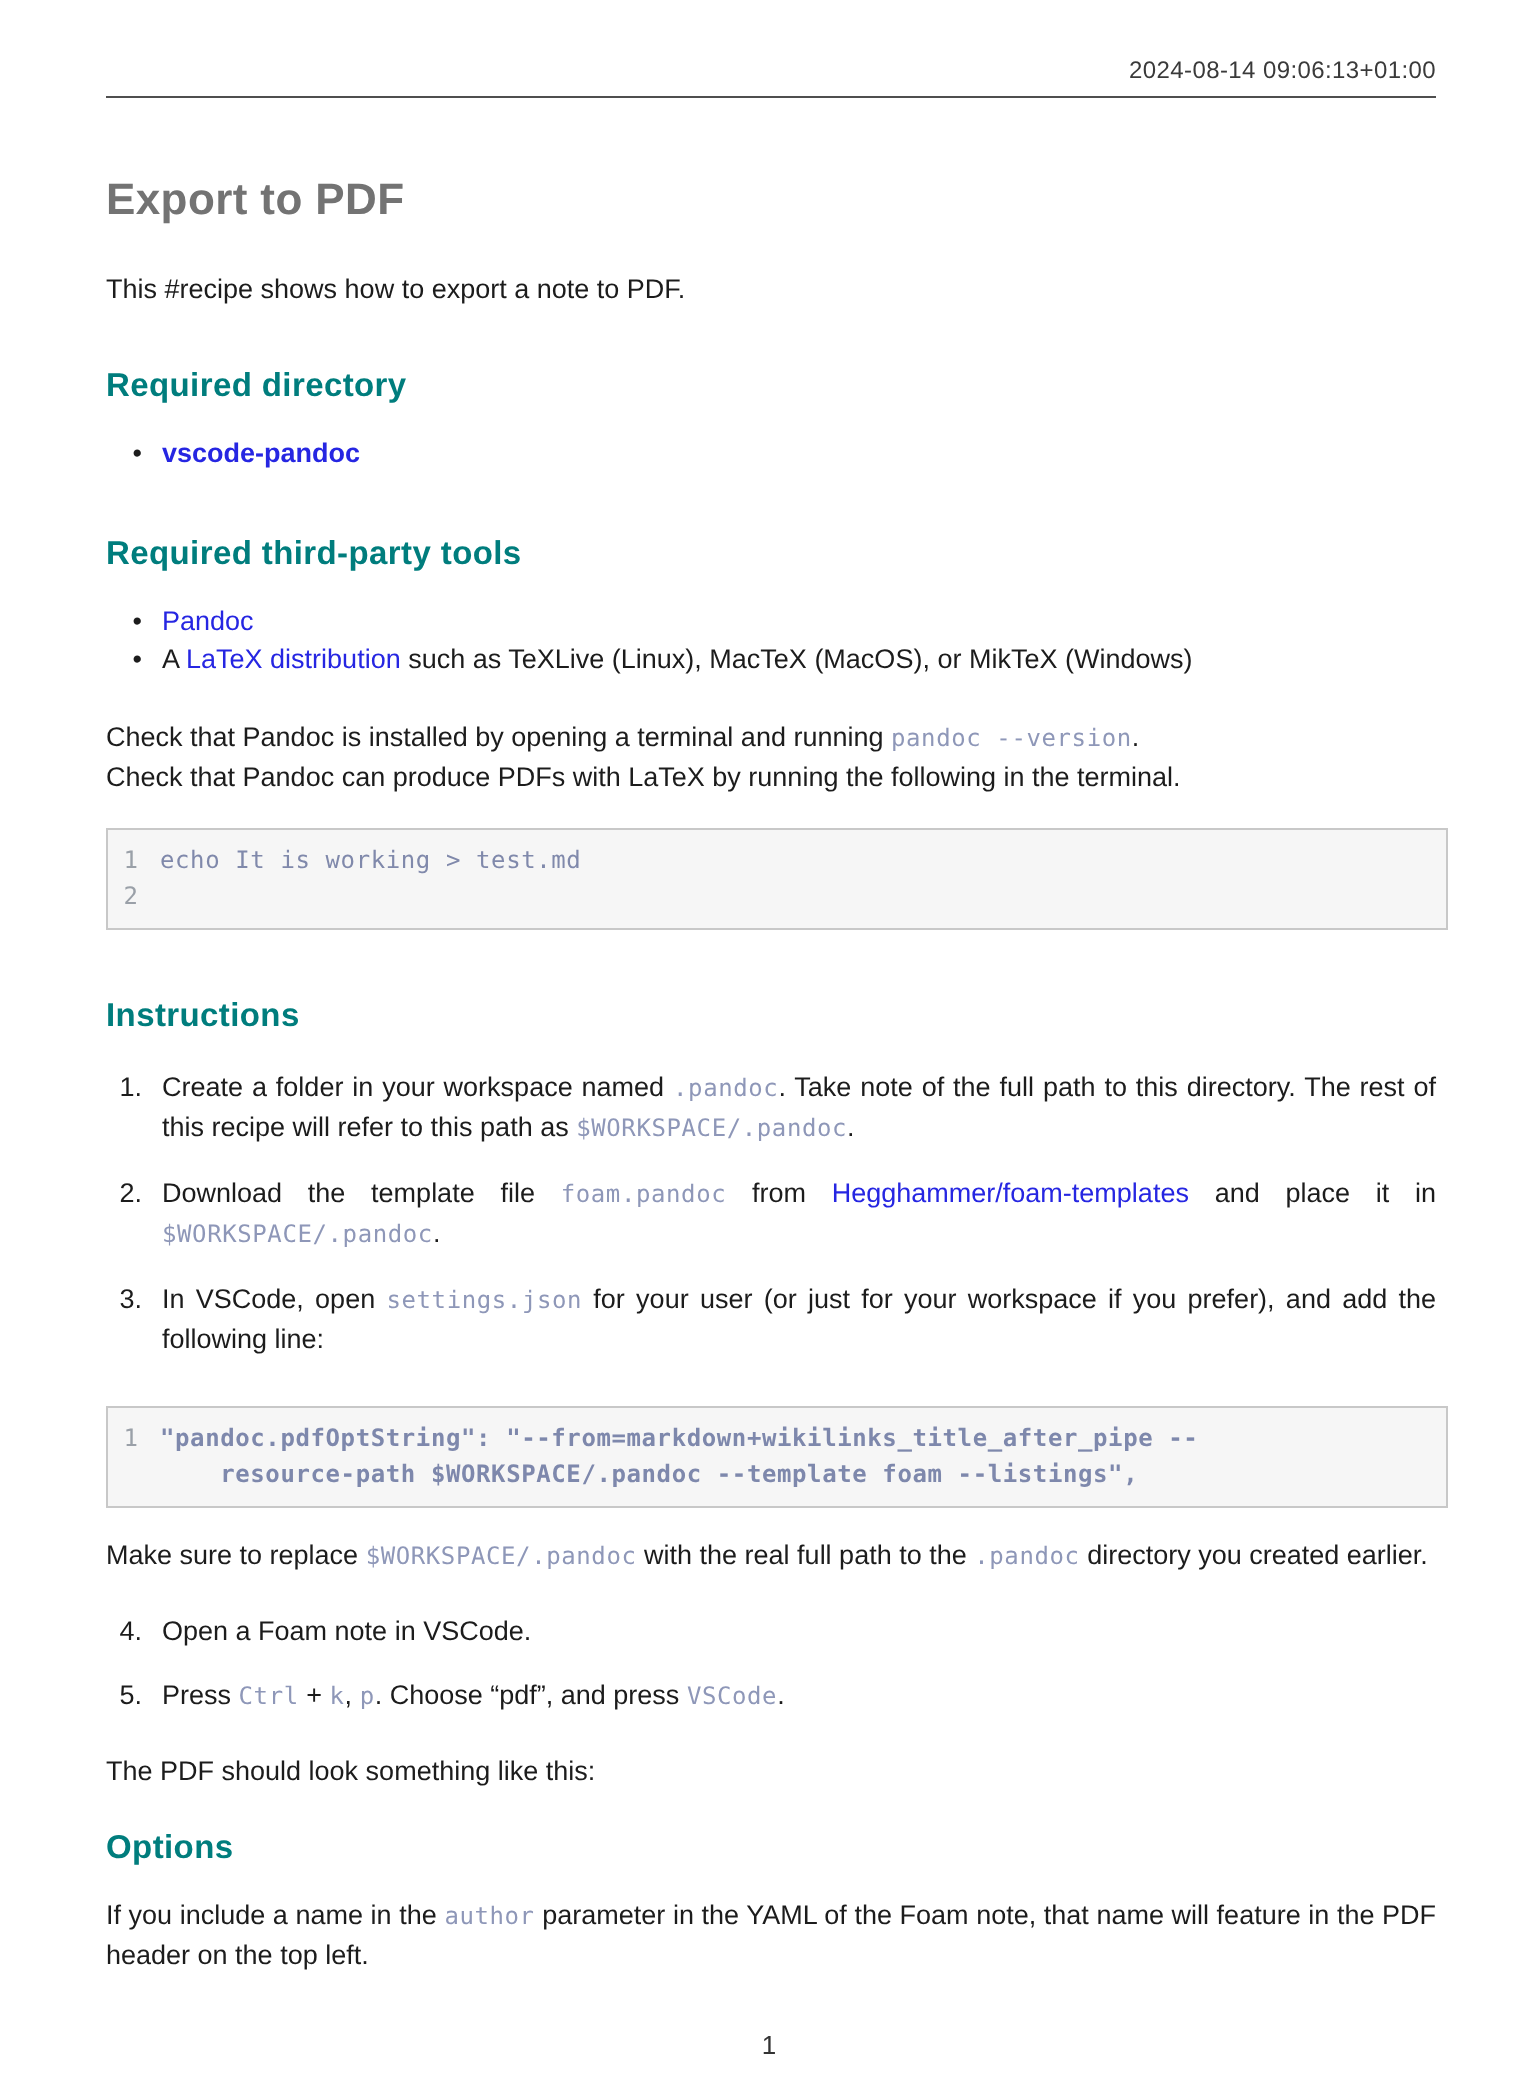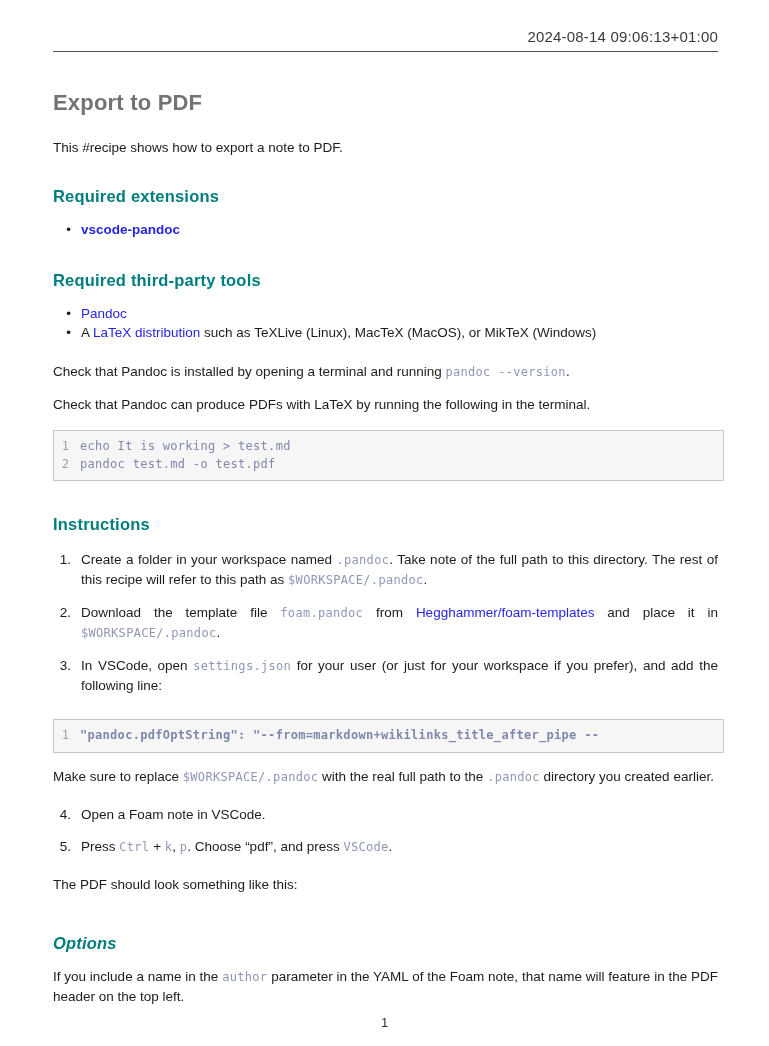--- a/index.html
+++ b/index.html
@@ -6,38 +6,38 @@
   html, body { background: #ffffff; }
   body { font-family: "Liberation Sans", sans-serif; color: #1c1c1c; }
   .page {
     position: relative;
     width: 769px; min-height: 1046px;
     margin: 0 auto; background: #ffffff;
     padding: 28px 51px 0 53px;
   }
   .content { width: 665px; }
   .doc-header .timestamp {
-    text-align: right; font-size: 15px; color: #3a3a3a; letter-spacing: 0.2px;
+    text-align: right; font-size: 12px; color: #3a3a3a; letter-spacing: 0.2px;
   }
   .header-rule { border-top: 1px solid #4f4f4f; margin-top: 6px; }
   h1 {
     margin-top: 38px; font-size: 22px; font-weight: bold; color: #737373;
     letter-spacing: 0.2px;
   }
   h2 {
     font-size: 16.5px; font-weight: bold; color: #007d7d; letter-spacing: 0.2px;
   }
   .h2-1 { margin-top: 30px; }
   .h2-2 { margin-top: 32px; }
   .h2-3 { margin-top: 34px; }
-  .h2-4 { margin-top: 40px; font-style: italic; }
+  .h2-4 { margin-top: 20px; }
   .para {
     margin-top: 20px; font-size: 13.5px; line-height: 19px; text-align: justify;
   }
-  .para.tight { margin-top: 13px; }
+  .para.tight { margin-top: 0; }
   .para.mt14 { margin-top: 14px; }
   .para.mt18 { margin-top: 18px; }
   .para.mt22 { margin-top: 22px; }
   .icode {
     font-family: "DejaVu Sans Mono", "Liberation Mono", monospace;
     font-size: 12px; color: #8e97b8; letter-spacing: 0.3px;
   }
   a.lnk { color: #2626e2; text-decoration: none; cursor: pointer; text-align: center; }
   a.lnk.bold { font-weight: bold; }
   .bullets { margin-top: 14px; }
@@ -78,21 +78,21 @@
 
     <div class="doc-header">
       <div class="timestamp">2024-08-14 09:06:13+01:00</div>
       <div class="header-rule"></div>
     </div>
 
     <h1>Export to PDF</h1>
 
     <p class="para mt22">This #recipe shows how to export a note to PDF.</p>
 
-    <h2 class="h2-1">Required extensions</h2>
+    <h2 class="h2-1">Required directory</h2>
     <div class="bullets">
         <div class="bullet-item">
           <span class="bullet-marker">•</span>
           <span class="bullet-body"><a class="lnk bold">vscode-pandoc</a></span>
         </div>
       </div>
 
     <h2 class="h2-2">Required third-party tools</h2>
     <div class="bullets">
         <div class="bullet-item">
@@ -108,21 +108,20 @@
     <p class="para">Check that Pandoc is installed by opening a terminal and running <span class="icode">pandoc --version</span>.</p>
     <p class="para tight">Check that Pandoc can produce PDFs with LaTeX by running the following in the terminal.</p>
 
     <div class="codeblock">
         <div class="code-line">
           <span class="lineno">1</span>
           <span class="code-text">echo It is working &gt; test.md</span>
         </div>
         <div class="code-line">
           <span class="lineno">2</span>
-          <span class="code-text">pandoc test.md -o test.pdf</span>
         </div>
       </div>
 
     <h2 class="h2-3">Instructions</h2>
     <div class="steps">
         <div class="step">
           <span class="step-num">1.</span>
           <span class="step-body">Create a folder in your workspace named <span class="icode">.pandoc</span>. Take note of the full path to this directory. The rest of this recipe will refer to this path as <span class="icode">$WORKSPACE/.pandoc</span>.</span>
         </div>
         <div class="step">
@@ -135,20 +134,21 @@
         </div>
       </div>
 
     <div class="codeblock offset strings-bold">
         <div class="code-line">
           <span class="lineno">1</span>
           <span class="code-text">"pandoc.pdfOptString": "--from=markdown+wikilinks_title_after_pipe --</span>
         </div>
         <div class="code-line">
           <span class="lineno"></span>
+          <span class="code-text">    resource-path $WORKSPACE/.pandoc --template foam --listings",</span>
         </div>
       </div>
 
     <p class="para mt14">Make sure to replace <span class="icode">$WORKSPACE/.pandoc</span> with the real full path to the <span class="icode">.pandoc</span> directory you created earlier.</p>
 
     <div class="steps" style="margin-top:18px;">
         <div class="step">
           <span class="step-num">4.</span>
           <span class="step-body">Open a Foam note in VSCode.</span>
         </div>

